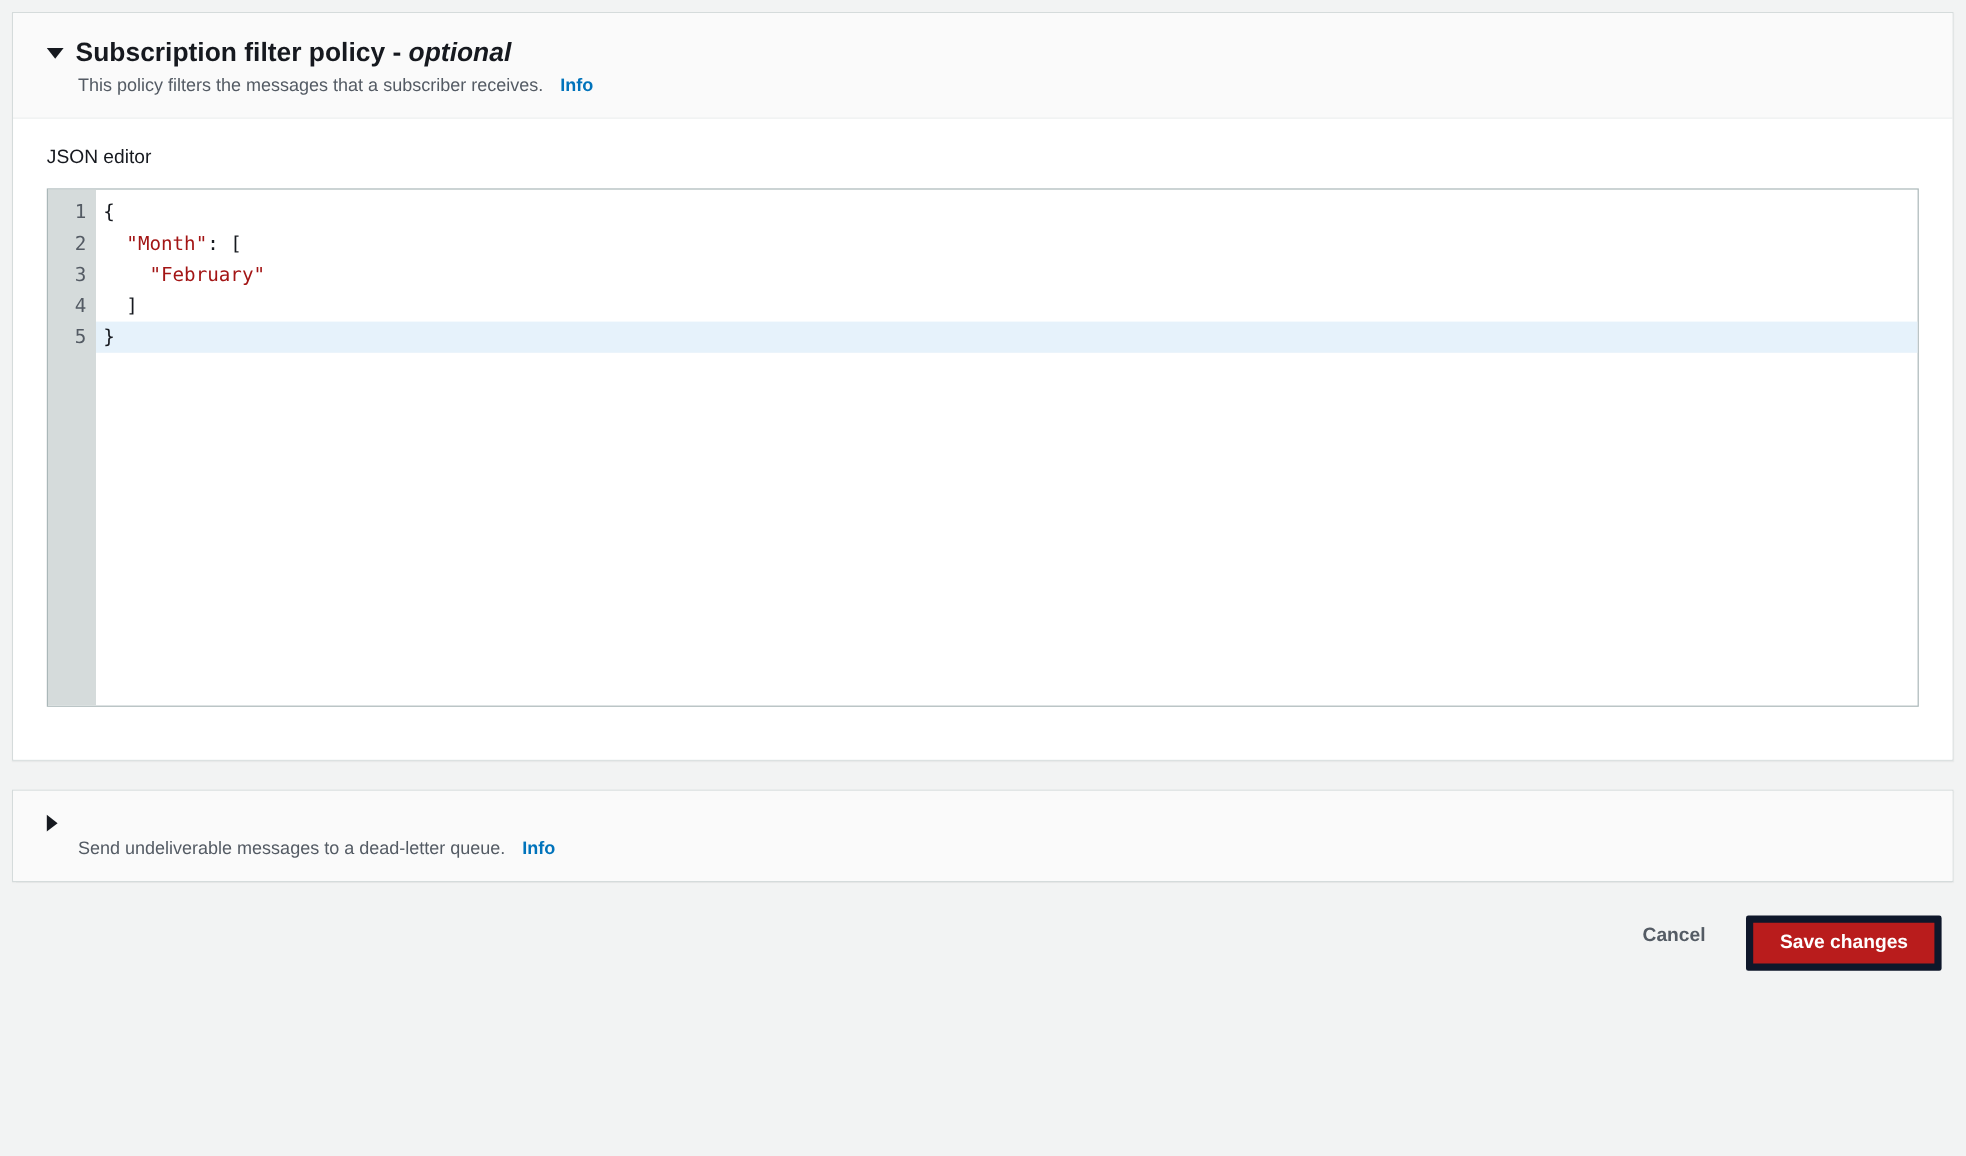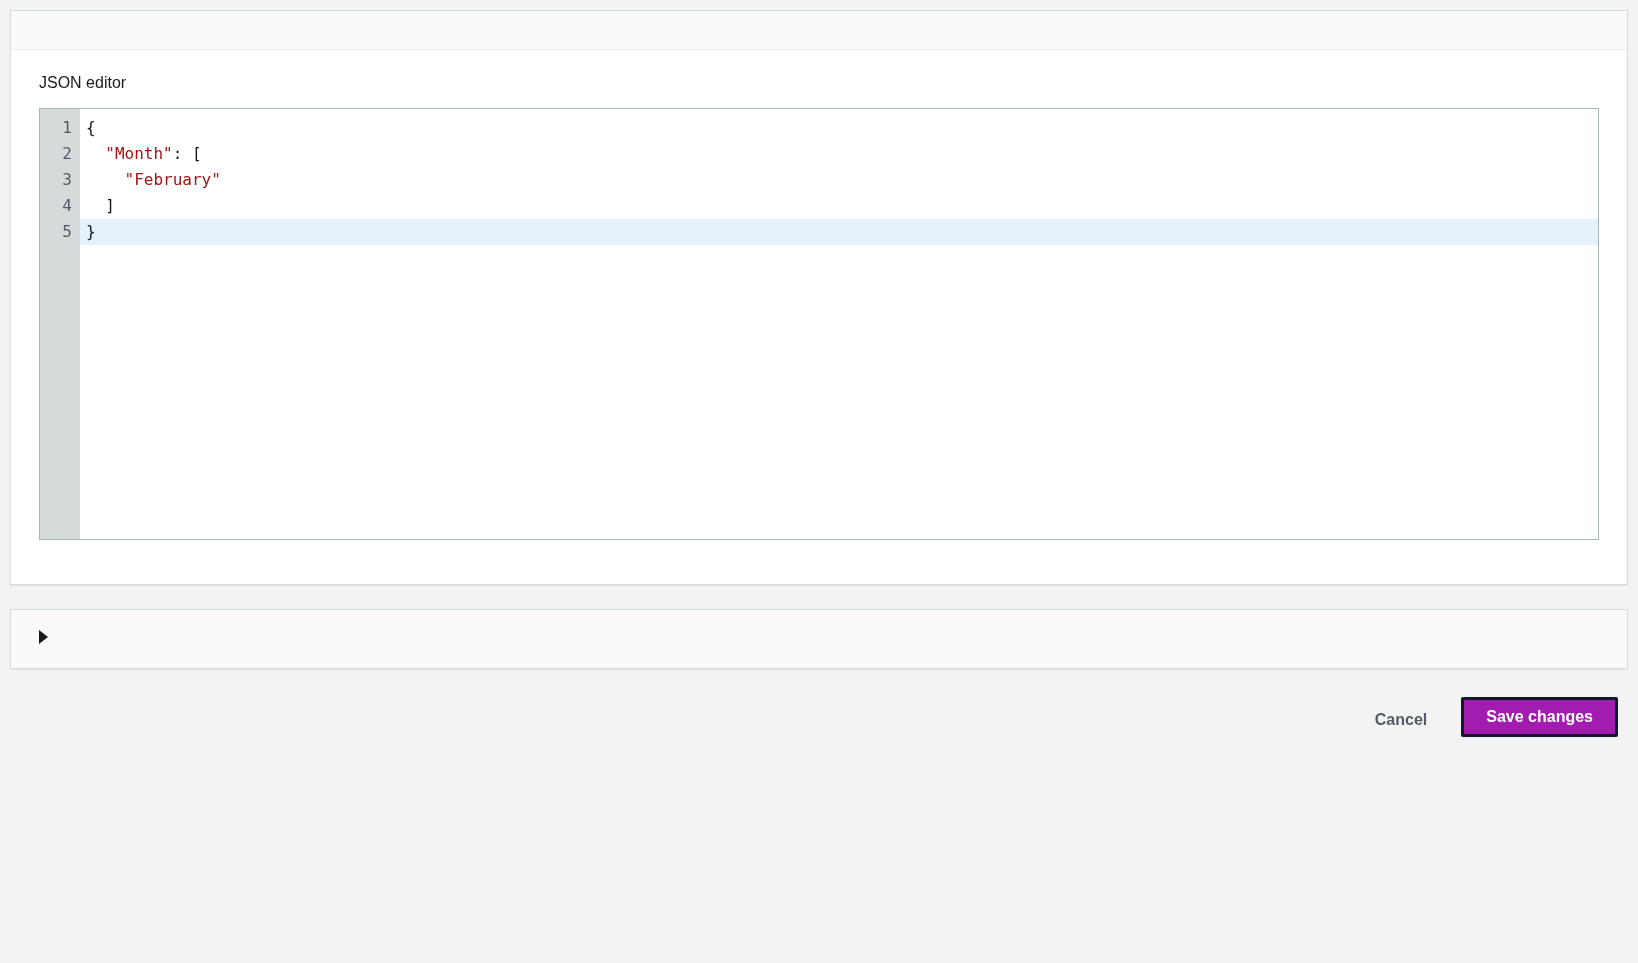--- a/index.html
+++ b/index.html
@@ -114,48 +114,58 @@
   .code-line.highlighted {
     background: #e6f2fb;
   }
   .tok-brace { color: #16191f; }
   .tok-key   { color: #a31515; }
   .tok-str   { color: #a31515; }
   .tok-punc  { color: #16191f; }
   .footer-actions {
     display: flex;
     justify-content: flex-end;
-    align-items: flex-end;
+    align-items: flex-start;
     gap: 12px;
     padding: 4px 10px 20px 10px;
   }
   .btn {
     font-size: 16px;
     font-weight: 700;
     padding: 8px 22px;
     border-radius: 2px;
     cursor: pointer;
     border: none;
     font-family: inherit;
   }
   .btn-cancel {
     background: transparent;
     color: #545b64;
   }
   .btn-primary {
-    background: #a21caf;
+    background: #b91c1c;
     color: #fff;
-    border: 3px solid #0f172a;
+    border: 6px solid #0f172a;
   }
 </style>
 </head>
 <body>
 
 <div class="panel">
   <div class="panel-header">
+    <div class="title-row">
+      <span class="caret caret-down"></span>
+      <h2 class="panel-title">
+        <span>Subscription filter policy - </span><span class="optional">optional</span>
+      </h2>
+    </div>
+    <div class="panel-desc">
+      <span>This policy filters the messages that a subscriber receives.</span>
+      <a class="info-link">Info</a>
+    </div>
   </div>
   <div class="panel-body">
     <div class="editor-label">JSON editor</div>
     <div class="code-editor">
       <div class="gutter">
         <div>1</div>
         <div>2</div>
         <div>3</div>
         <div>4</div>
         <div>5</div>
@@ -169,19 +179,23 @@
       </div>
     </div>
   </div>
 </div>
 
 <div class="panel">
   <div class="panel-header no-body-border">
     <div class="title-row">
       <span class="caret caret-right"></span>
     </div>
+    <div class="panel-desc">
+      <span>Send undeliverable messages to a dead-letter queue.</span>
+      <a class="info-link">Info</a>
+    </div>
   </div>
 </div>
 
 <div class="footer-actions">
   <button class="btn btn-cancel">Cancel</button>
   <button class="btn btn-primary">Save changes</button>
 </div>
 
 </body></html>

